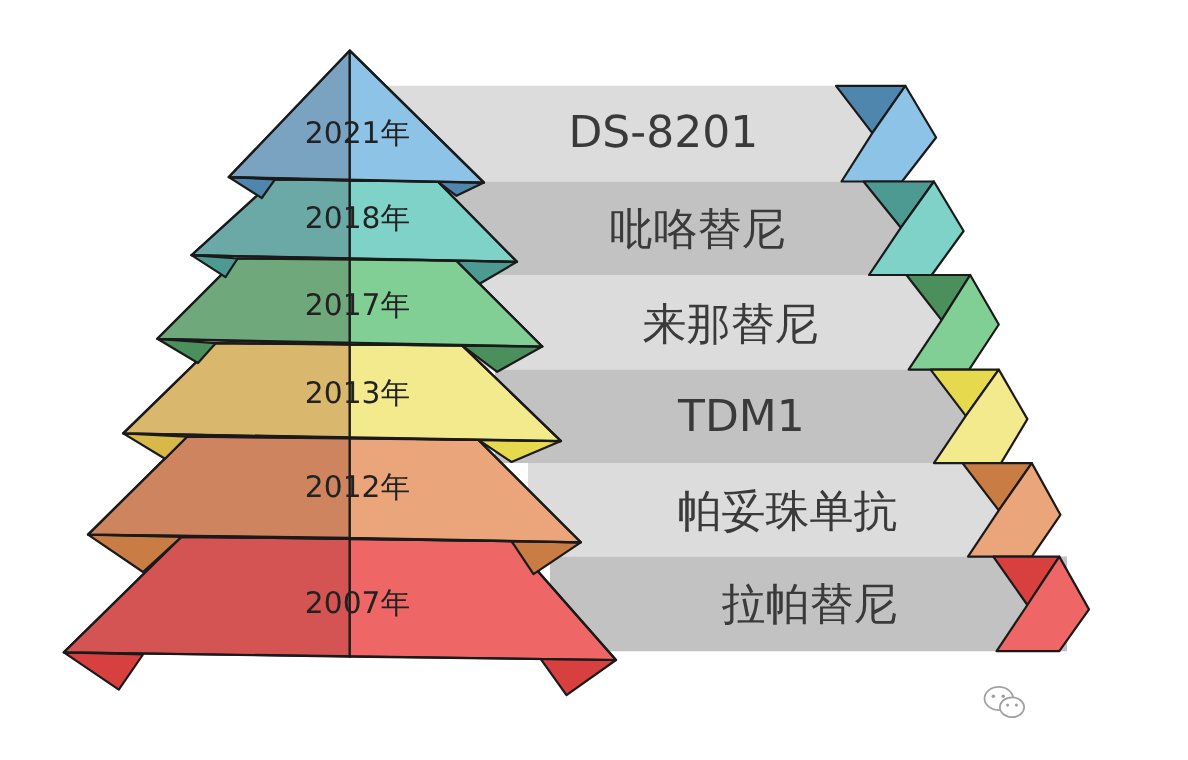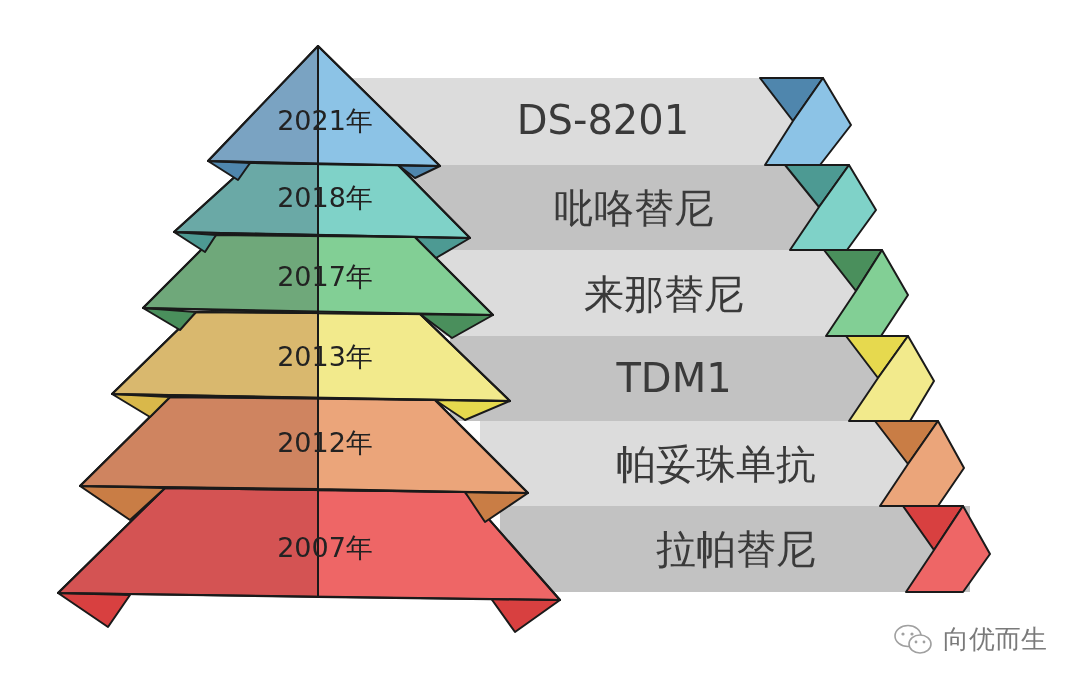--- a/index.html
+++ b/index.html
@@ -119,14 +119,13 @@
   <span>
     <svg width="42" height="34" viewBox="0 0 42 34">
       <ellipse cx="15" cy="13" rx="13" ry="10.5" fill="none" stroke="#a0a0a0" stroke-width="1.6"></ellipse>
       <circle cx="10" cy="11" r="1.6" fill="#a0a0a0"></circle>
       <circle cx="19" cy="11" r="1.6" fill="#a0a0a0"></circle>
       <ellipse cx="27" cy="21" rx="11" ry="9" fill="#ffffff" stroke="#a0a0a0" stroke-width="1.6"></ellipse>
       <circle cx="23" cy="19" r="1.4" fill="#a0a0a0"></circle>
       <circle cx="31" cy="19" r="1.4" fill="#a0a0a0"></circle>
     </svg>
   </span>
-  <span>向优而生</span>
 </div>
 
 </body></html>

